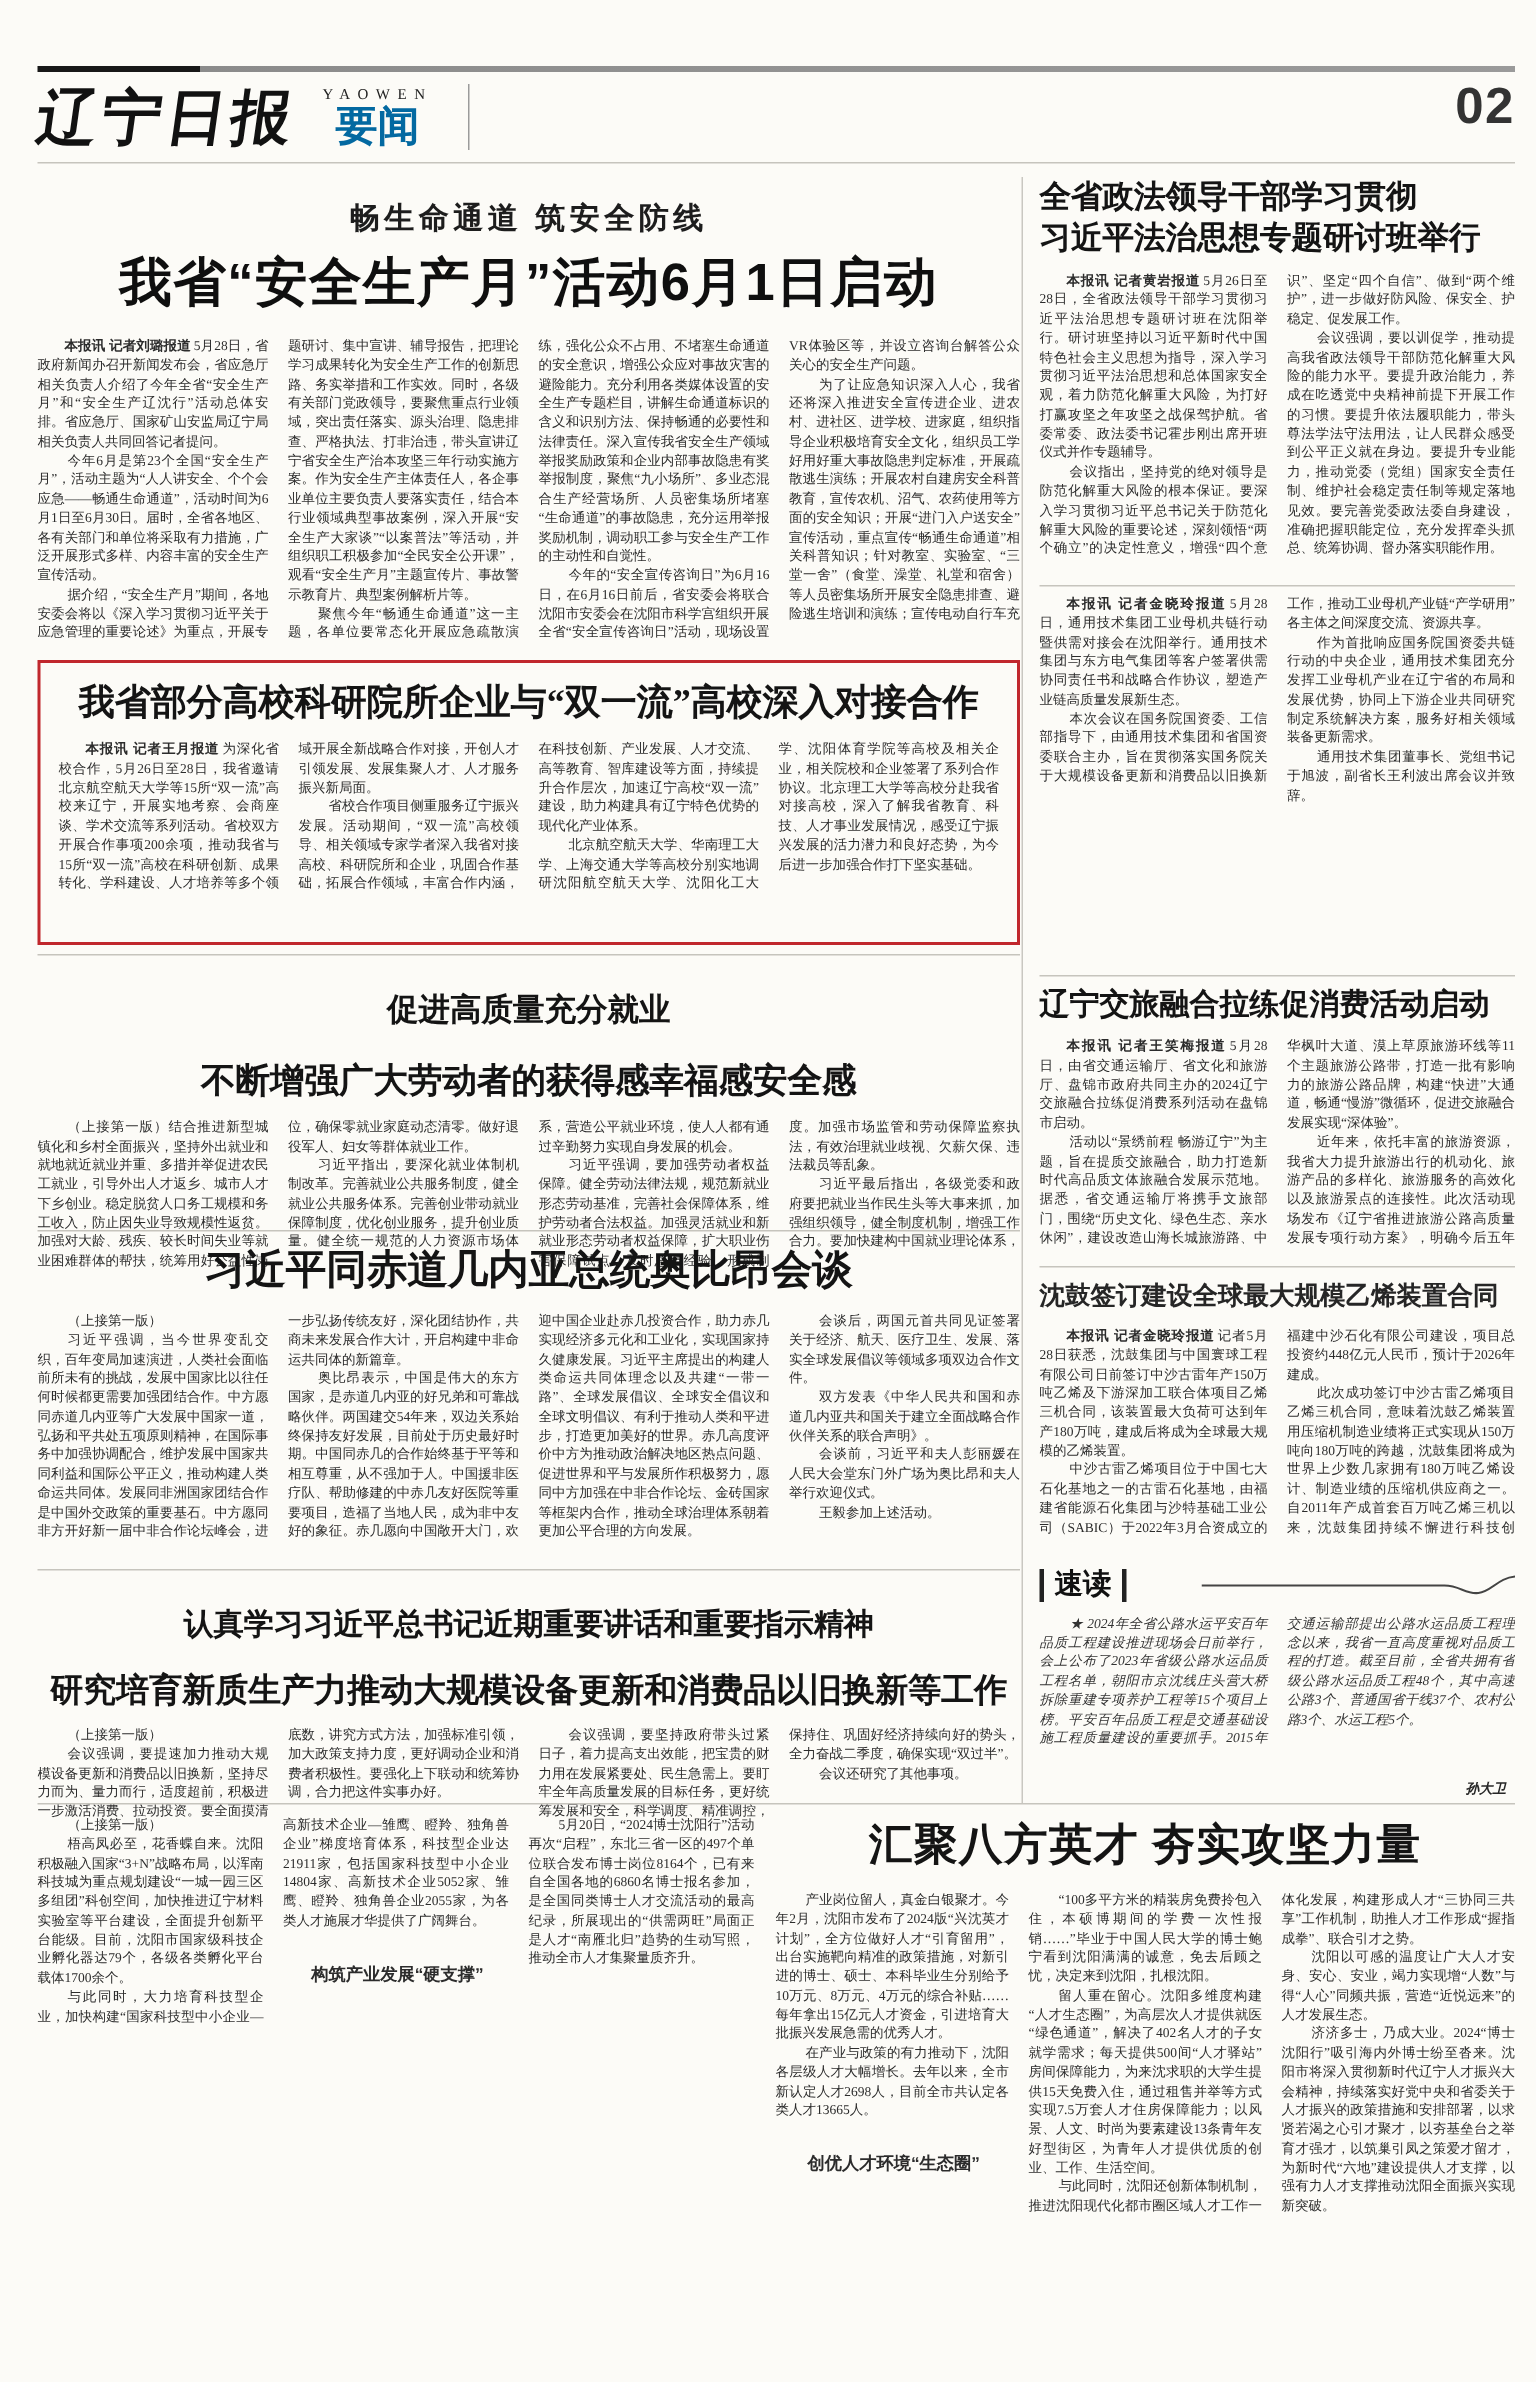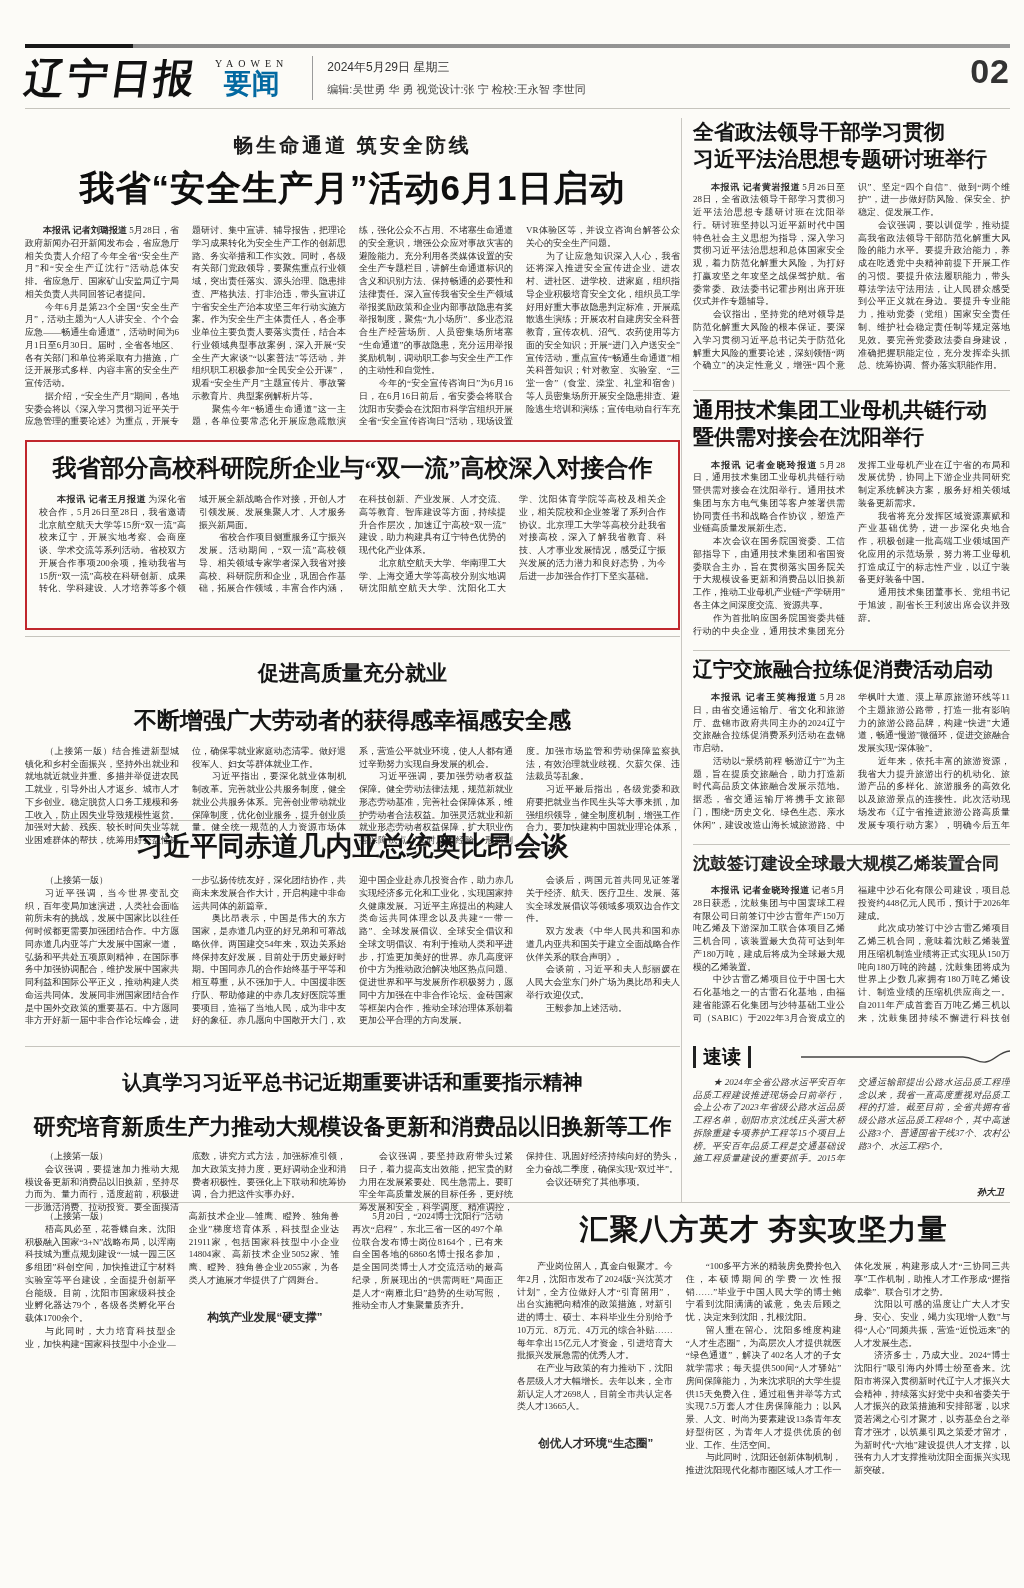--- a/index.html
+++ b/index.html
@@ -100,24 +100,20 @@
 
   <div class="topbar"></div>
 
   <header class="masthead">
     <div class="logo">辽宁日报</div>
     <div class="section-block">
       <div class="section-en">YAOWEN</div>
       <div class="section-cn">要闻</div>
     </div>
     <div class="mast-divider"></div>
-    <div class="mast-info">
-      <div class="mast-date">2024年5月29日 星期三</div>
-      <div class="mast-staff">编辑:吴世勇 华 勇  视觉设计:张 宁  检校:王永智 李世同</div>
-    </div>
     <div class="page-number">02</div>
   </header>
   <div class="mast-rule"></div>
 
   <section class="sec-safety">
     <div class="kicker">畅生命通道 筑安全防线</div>
     <h1 class="h-main">我省“安全生产月”活动6月1日启动</h1>
     <div class="body safety-body">
 
     <p class="para"><b class="lead">本报讯 记者刘璐报道</b><span>5月28日，省政府新闻办召开新闻发布会，省应急厅相关负责人介绍了今年全省“安全生产月”和“安全生产辽沈行”活动总体安排。省应急厅、国家矿山安监局辽宁局相关负责人共同回答记者提问。</span></p>
@@ -220,27 +216,25 @@
 
     <p class="para"><b class="lead">本报讯 记者黄岩报道</b><span>5月26日至28日，全省政法领导干部学习贯彻习近平法治思想专题研讨班在沈阳举行。研讨班坚持以习近平新时代中国特色社会主义思想为指导，深入学习贯彻习近平法治思想和总体国家安全观，着力防范化解重大风险，为打好打赢攻坚之年攻坚之战保驾护航。省委常委、政法委书记霍步刚出席开班仪式并作专题辅导。</span></p>
         <p class="para"><b class="lead"></b><span>会议指出，坚持党的绝对领导是防范化解重大风险的根本保证。要深入学习贯彻习近平总书记关于防范化解重大风险的重要论述，深刻领悟“两个确立”的决定性意义，增强“四个意识”、坚定“四个自信”、做到“两个维护”，进一步做好防风险、保安全、护稳定、促发展工作。</span></p>
         <p class="para"><b class="lead"></b><span>会议强调，要以训促学，推动提高我省政法领导干部防范化解重大风险的能力水平。要提升政治能力，养成在吃透党中央精神前提下开展工作的习惯。要提升依法履职能力，带头尊法学法守法用法，让人民群众感受到公平正义就在身边。要提升专业能力，推动党委（党组）国家安全责任制、维护社会稳定责任制等规定落地见效。要完善党委政法委自身建设，准确把握职能定位，充分发挥牵头抓总、统筹协调、督办落实职能作用。</span></p>
       </div>
   </section>
 
   <div class="hl-r1"></div>
 
   <section class="sec-tongyong">
-    <h2 class="h-sans tongyong-title"><span>通用技术集团工业母机共链行动</span><br><span>暨供需对接会在沈阳举行</span></h2>
     <div class="body rbody tongyong-body">
 
     <p class="para"><b class="lead">本报讯 记者金晓玲报道</b><span>5月28日，通用技术集团工业母机共链行动暨供需对接会在沈阳举行。通用技术集团与东方电气集团等客户签署供需协同责任书和战略合作协议，塑造产业链高质量发展新生态。</span></p>
         <p class="para"><b class="lead"></b><span>本次会议在国务院国资委、工信部指导下，由通用技术集团和省国资委联合主办，旨在贯彻落实国务院关于大规模设备更新和消费品以旧换新工作，推动工业母机产业链“产学研用”各主体之间深度交流、资源共享。</span></p>
         <p class="para"><b class="lead"></b><span>作为首批响应国务院国资委共链行动的中央企业，通用技术集团充分发挥工业母机产业在辽宁省的布局和发展优势，协同上下游企业共同研究制定系统解决方案，服务好相关领域装备更新需求。</span></p>
-        <p class="para"><b class="lead"></b><span>我省将充分发挥区域资源禀赋和产业基础优势，进一步深化央地合作，积极创建一批高端工业领域国产化应用的示范场景，努力将工业母机打造成辽宁的标志性产业，以辽宁装备更好装备中国。</span></p>
         <p class="para"><b class="lead"></b><span>通用技术集团董事长、党组书记于旭波，副省长王利波出席会议并致辞。</span></p>
       </div>
   </section>
 
   <div class="hl-r2"></div>
 
   <section class="sec-jiaolv">
     <h2 class="h-sans jiaolv-title">辽宁交旅融合拉练促消费活动启动</h2>
     <div class="body rbody jiaolv-body">
 

